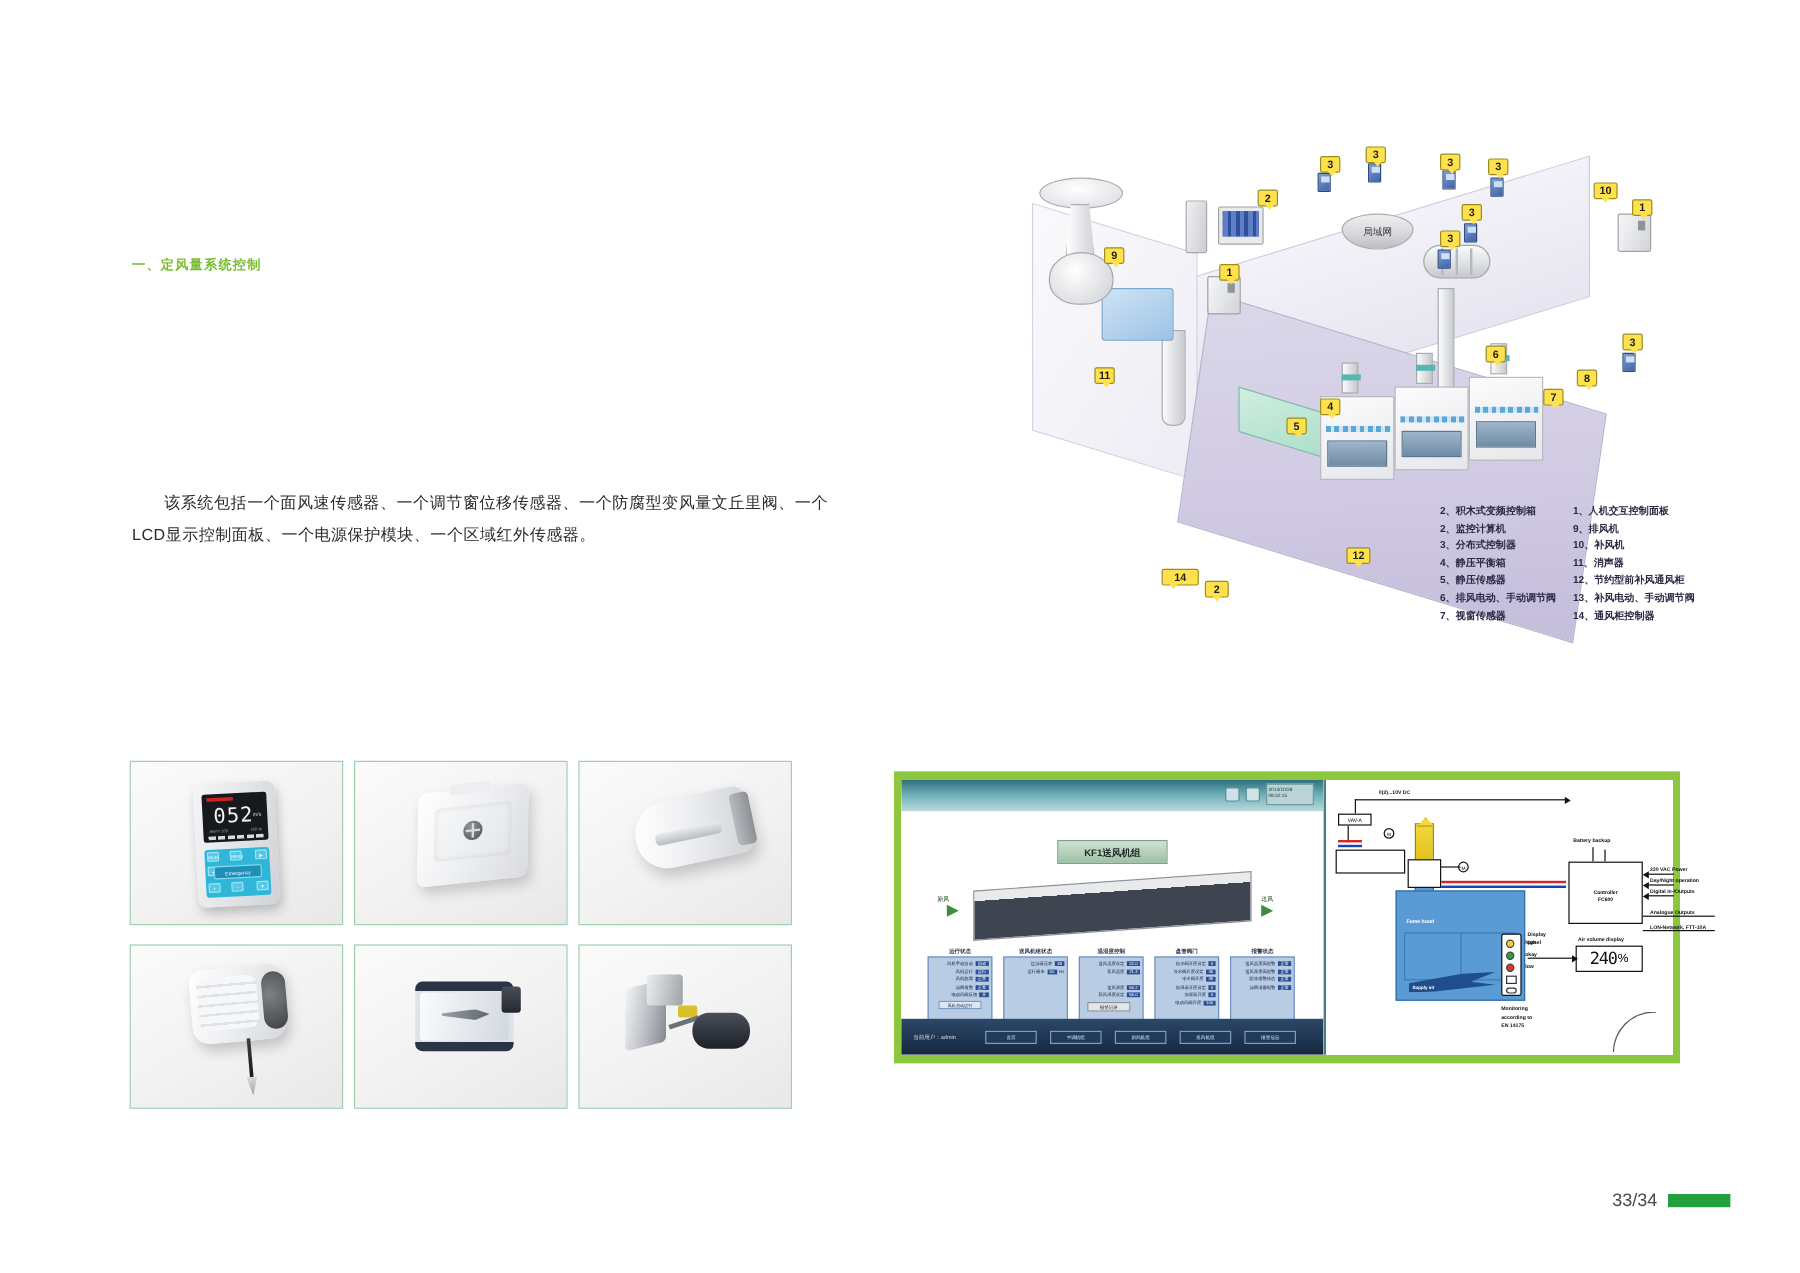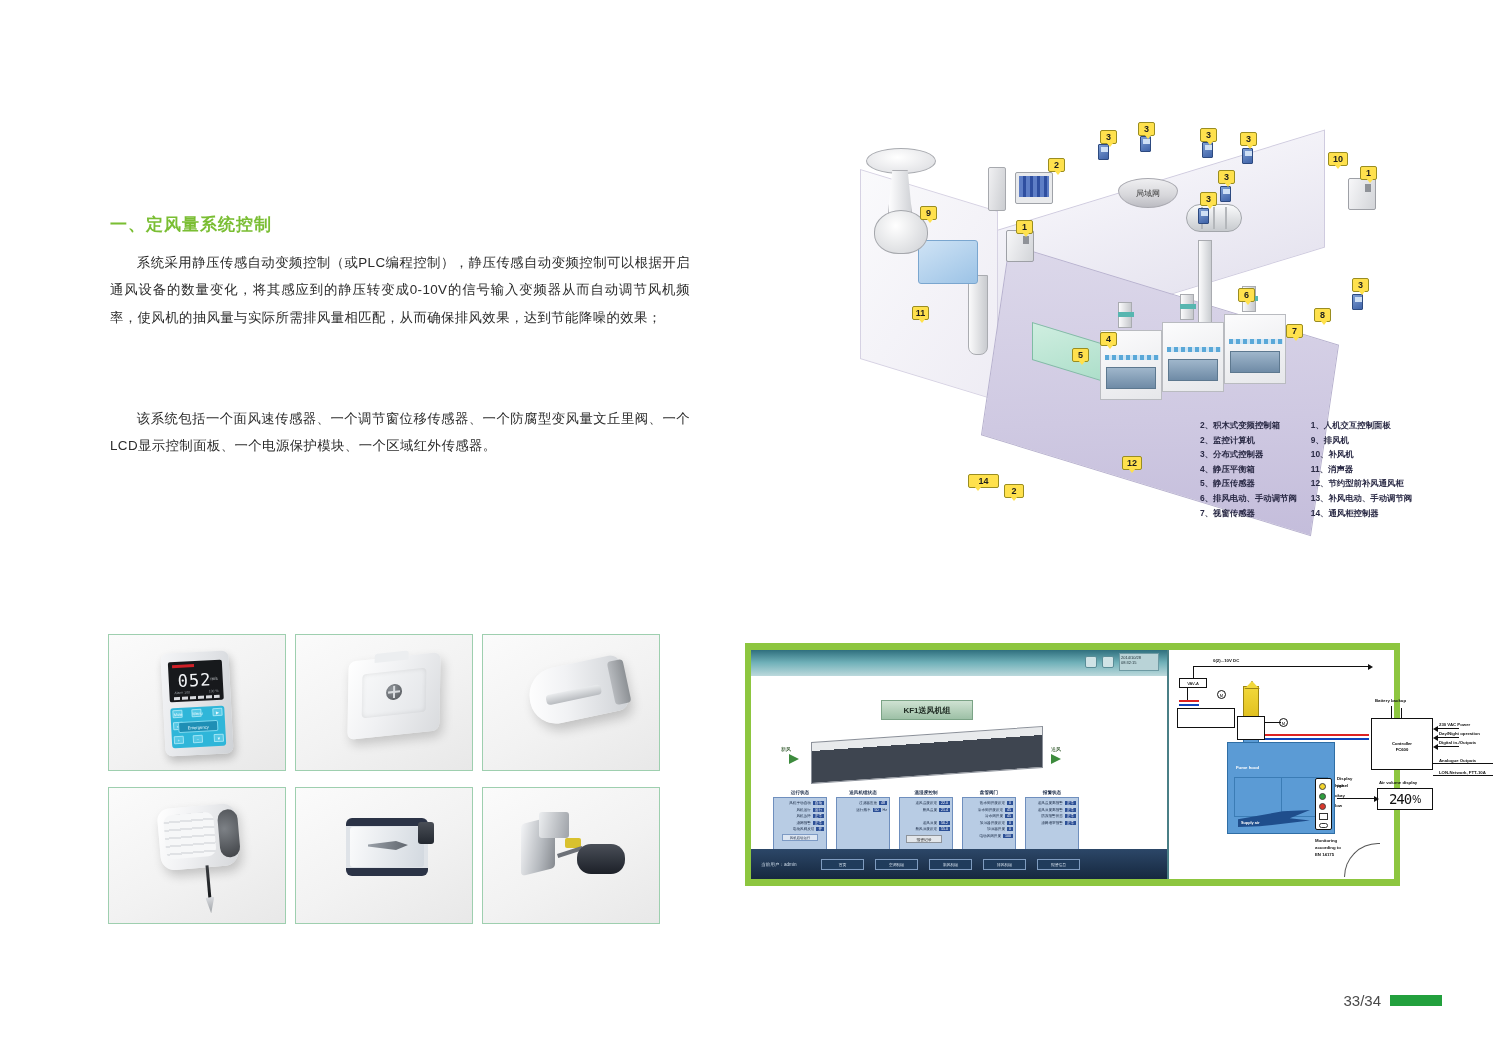--- a/index.html
+++ b/index.html
@@ -19,21 +19,21 @@
     width: 368px; height: 55px;
     background: #7ABE33;
     display: flex; align-items: center; justify-content: center;
   }
   .title-banner span {
     color: #ffffff; font-size: 27px; font-weight: 700; letter-spacing: 4px;
   }
 
   .section { position: absolute; left: 110px; width: 580px; }
   .sec-head {
-    color: #7ABE33; font-size: 17px; font-weight: 700;
+    color: #7ABE33; font-size: 11px; font-weight: 700;
     letter-spacing: 1px; margin-bottom: 13px;
   }
   .sec-p {
     color: #2b2b2b; font-size: 13.4px; line-height: 2.05;
     text-align: justify; text-indent: 2em; letter-spacing: .4px;
   }
   #section-one { top: 213px; }
   #section-two { top: 405px; }
   #section-two .sec-head { letter-spacing: .5px; }
 
@@ -292,21 +292,21 @@
   .legend-col { display:flex; flex-direction:column; gap:3.6px; }
   .legend-item { font-size:8.4px; color:#2a2a45; white-space:nowrap; font-weight:700; }
 
   
   .hmi-wrap {
     position:absolute; left:745px; top:643px; width:655px; height:243px;
     background:#8DC63F; padding:6px 5px; border:1px solid #8DC63F;
   }
   .hmi { position:relative; width:100%; height:100%; display:flex; background:#fff; }
 
-  .hmi-left { position:relative; width:416px; height:100%;
+  .hmi-left { position:relative; width:352px; height:100%;
     background:#ffffff; overflow:hidden;padding-left:44px; }
   .hmi-topbar { position:absolute; left:0; top:0; right:0; height:26px;
     background: linear-gradient(180deg,#2f6f7e 0%,#6fb0b8 48%,#bcd9dc 100%); }
   .hmi-topbar .tb-icons { position:absolute; right:8px; top:3px; display:flex; gap:5px; align-items:center; }
   .hmi-topbar .tb-ic { width:12px; height:12px; border:1px solid #5a8d97; background:#cfe3e6; border-radius:2px; }
   .hmi-topbar .tb-clock { width:40px; height:18px; background:#b9d3d7; border:1px solid #6d9aa3;
     font-size:4px; color:#20333a; padding:1px; }
   .hmi-title {
     position:absolute; left:130px; top:50px; width:92px; height:20px;
     background: linear-gradient(180deg,#cfe2d2,#9dc0a6); border:1px solid #7ba386;
@@ -409,21 +409,20 @@
 </head>
 <body>
 
 <div class="page">
 
   <div class="left-col">
 
 
     <div class="section" id="section-one">
       <div class="sec-head">一、定风量系统控制</div>
-      <p class="sec-p">系统采用静压传感自动变频控制（或PLC编程控制），静压传感自动变频控制可以根据开启通风设备的数量变化，将其感应到的静压转变成0-10V的信号输入变频器从而自动调节风机频率，使风机的抽风量与实际所需排风量相匹配，从而确保排风效果，达到节能降噪的效果；</p>
     </div>
 
     <div class="section" id="section-two">
       <p class="sec-p">该系统包括一个面风速传感器、一个调节窗位移传感器、一个防腐型变风量文丘里阀、一个LCD显示控制面板、一个电源保护模块、一个区域红外传感器。</p>
     </div>
 
     <div class="product-grid">
 
       <div class="product-cell">
         <div class="pv1">

